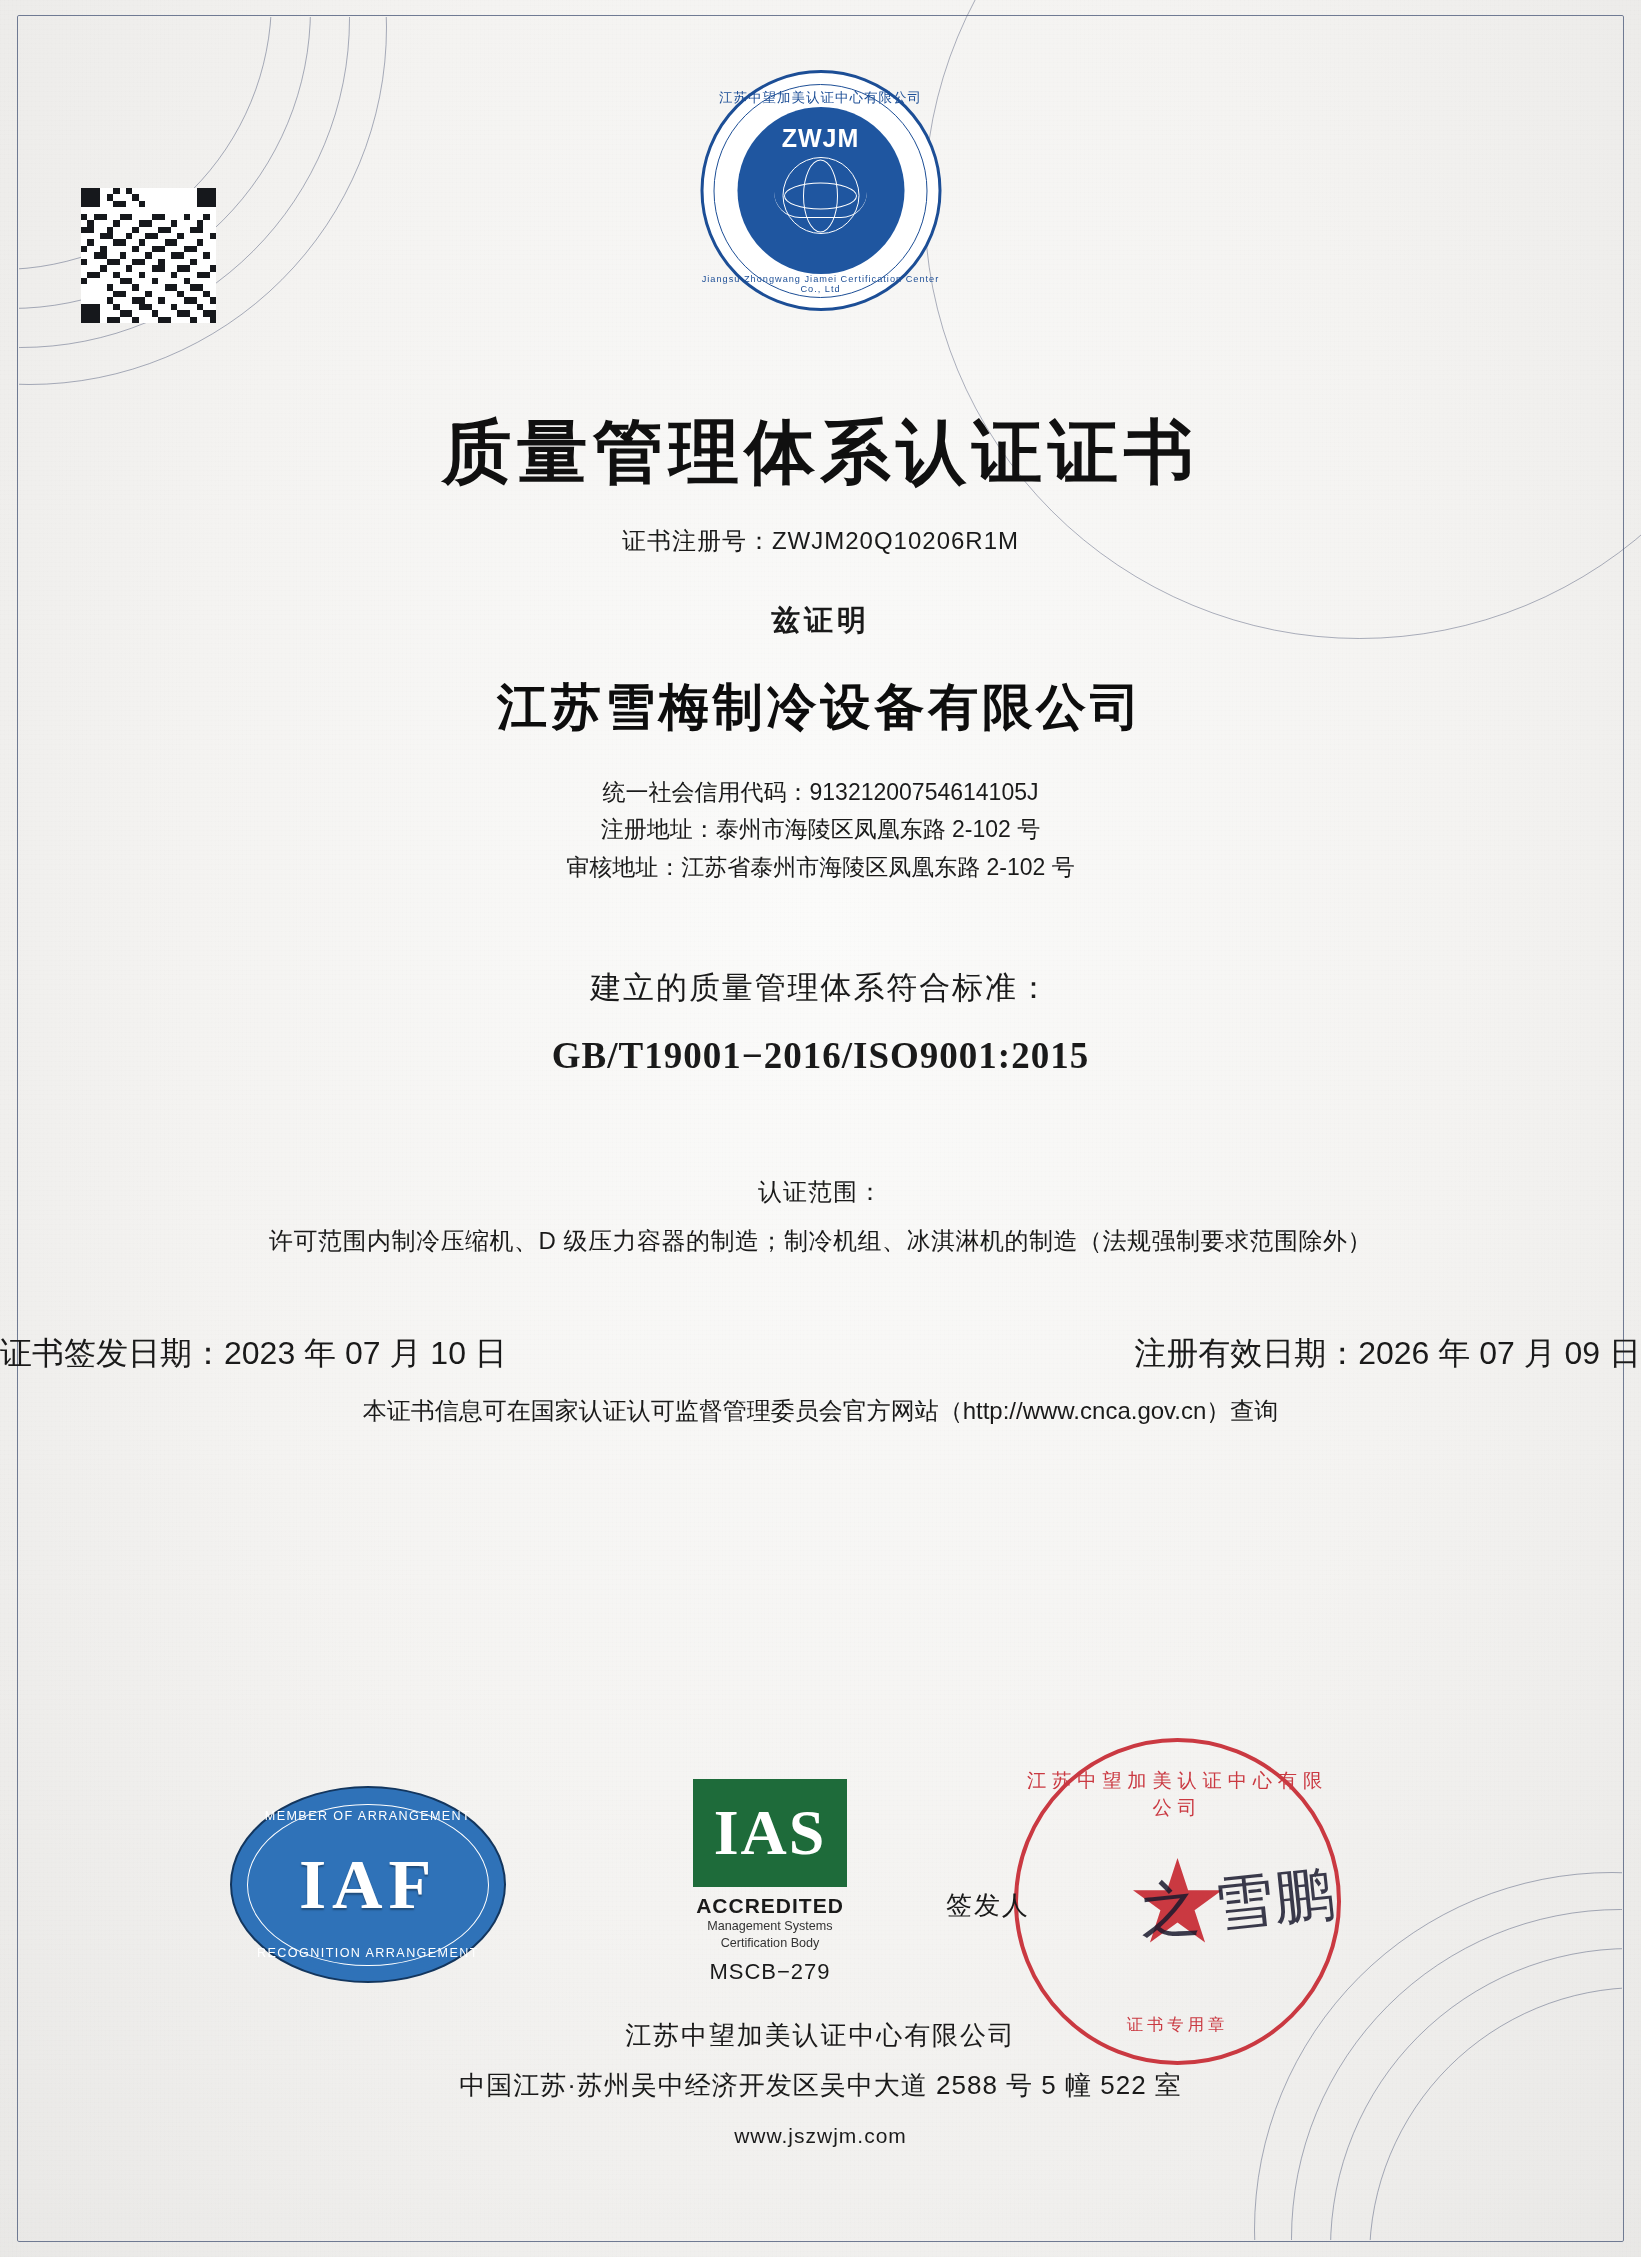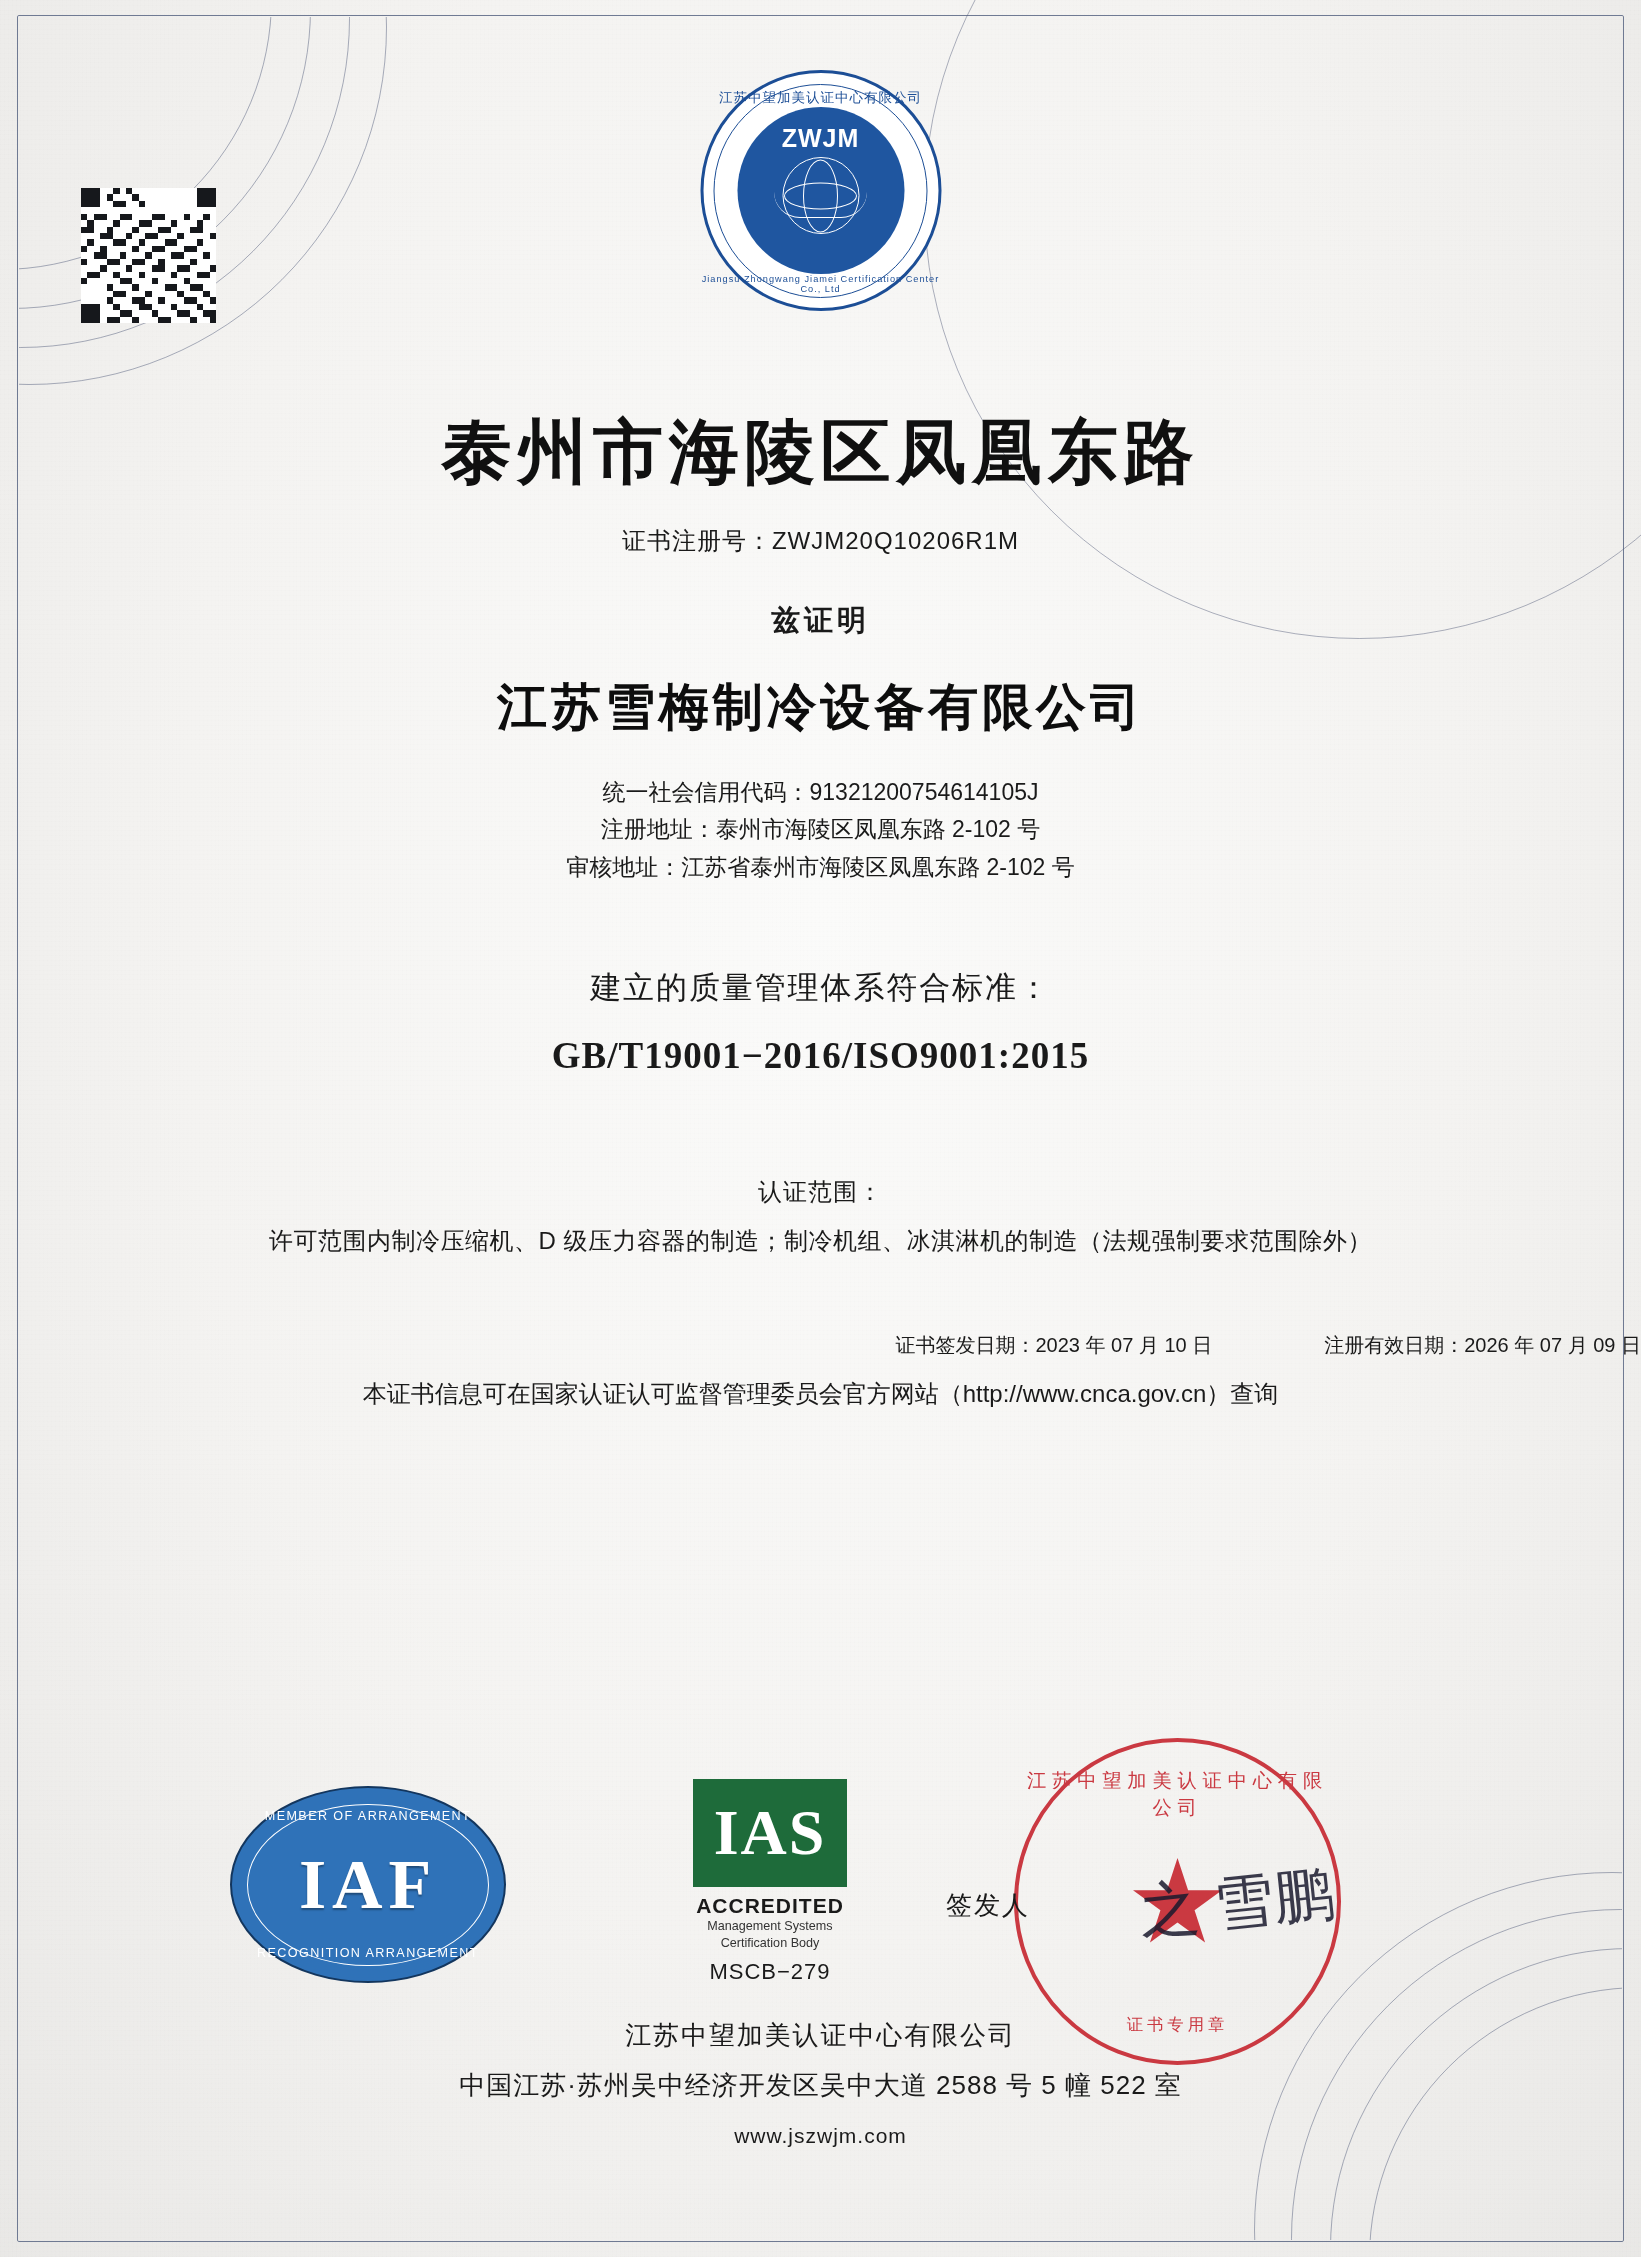--- a/index.html
+++ b/index.html
@@ -205,23 +205,23 @@
     font-size: 24px;
     letter-spacing: 1px;
   }
   .scope-body {
     margin-top: 17.4px;
     font-size: 24px;
     letter-spacing: 0.5px;
   }
   .dates {
     margin-top: 75px;
-    font-size: 20px;
+    font-size: 32px;
     display: flex;
-    justify-content: flex-end;
+    justify-content: space-between;
     gap: 112px;
   }
   .notes {
     margin-top: 15.4px;
     font-size: 24px;
     line-height: 1.62;
   }
   
   .logos {
     position: absolute;
@@ -474,21 +474,21 @@
     <div class="seal-text-arc arc-top">江苏中望加美认证中心有限公司</div>
     <div class="seal-core">
       <div class="zwjm">ZWJM</div>
       <div class="globe"></div>
       <div class="laurel"></div>
     </div>
     <div class="seal-text-arc arc-bottom">Jiangsu Zhongwang Jiamei Certification Center Co., Ltd</div>
   </div>
 
   <div class="content">
-    <div class="cert-title">泰州市海陵区凤凰东路</div>
+    <div class="cert-title">质量管理体系认证证书</div>
 
     <div class="reg-no">
       <span>证书注册号：</span><span>ZWJM20Q10206R1M</span>
     </div>
 
     <div class="hereby">兹证明</div>
 
     <div class="company">江苏雪梅制冷设备有限公司</div>
 
     <div class="info-lines">

